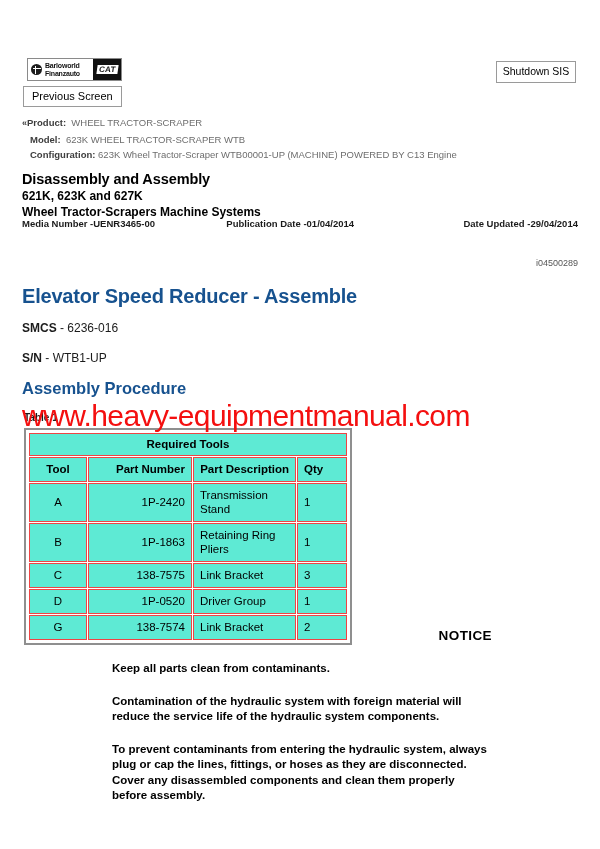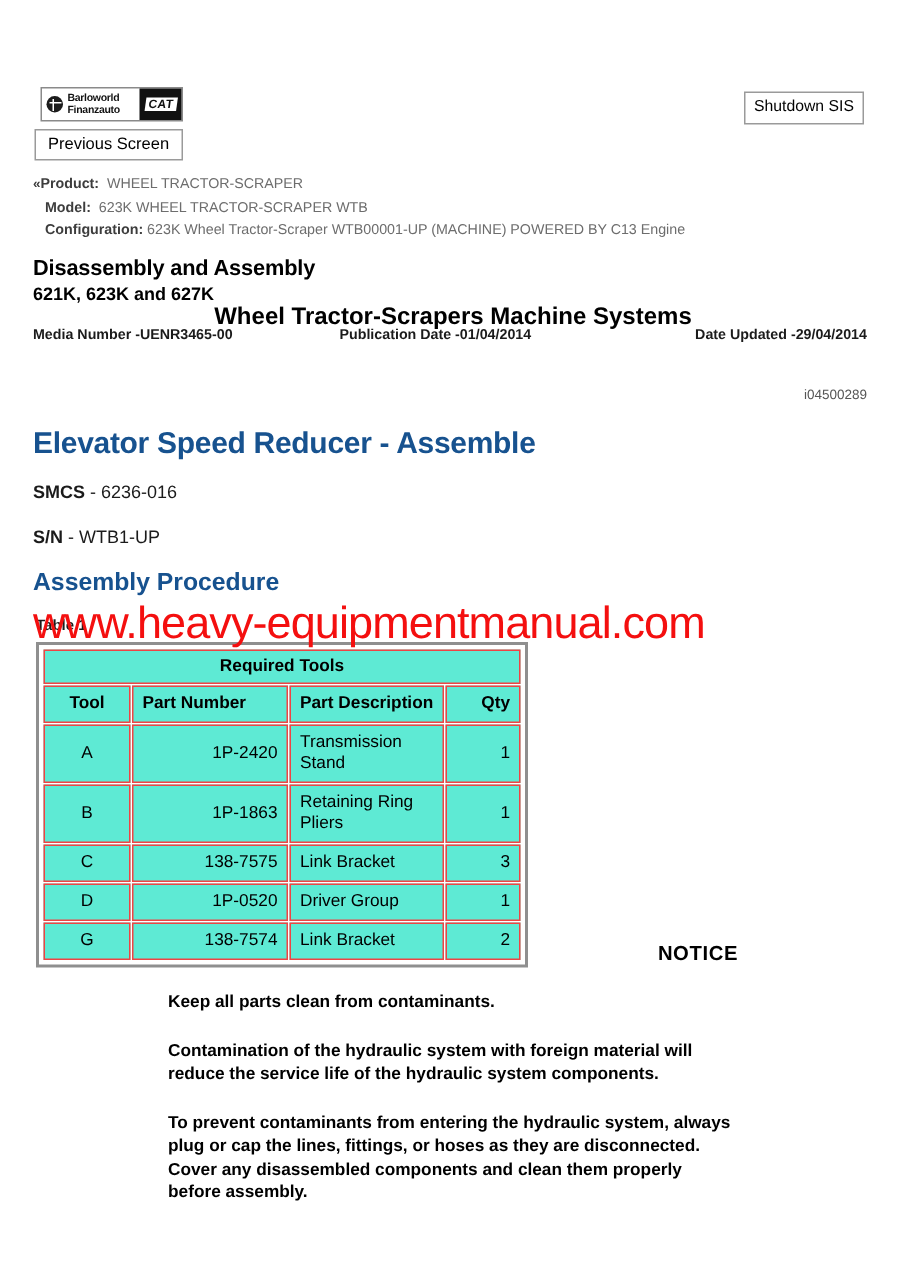--- a/index.html
+++ b/index.html
@@ -175,24 +175,23 @@
     font-weight: bold;
     line-height: 18px;
     letter-spacing: -0.1px;
   }
   .manual-title .t2 {
     font-size: 12px;
     font-weight: bold;
     line-height: 16px;
   }
   .manual-title .t3 {
-    font-size: 16px;
+    font-size: 12px;
     font-weight: bold;
     line-height: 16px;
-    text-align: center;
   }
 
   .meta-row {
     position: absolute;
     left: 22px; top: 218px;
     width: 556px;
     display: flex;
     justify-content: space-between;
     font-size: 9.5px;
     font-weight: bold;
@@ -280,23 +279,23 @@
     font-size: 11.5px;
     padding: 3px 0 4px 0;
   }
   .tools-table td.hdr {
     font-weight: bold;
     text-align: center;
   }
   .tools-table td.c-tool { width: 44px; text-align: center; }
   .tools-table td.c-part { width: 90px; text-align: right; }
   .tools-table td.c-desc { text-align: left; }
-  .tools-table td.c-qty  { width: 36px; text-align: right; }
+  .tools-table td.c-qty  { width: 36px; text-align: left; }
   .tools-table td.hdr.c-part,
-  .tools-table td.hdr.c-desc { text-align: left; }
+  .tools-table td.hdr.c-desc { text-align: right; }
 
   
   .notice {
     position: absolute;
     left: 112px; top: 628px;
     width: 380px;
   }
   .notice-title {
     text-align: right;
     font-size: 13.5px;

